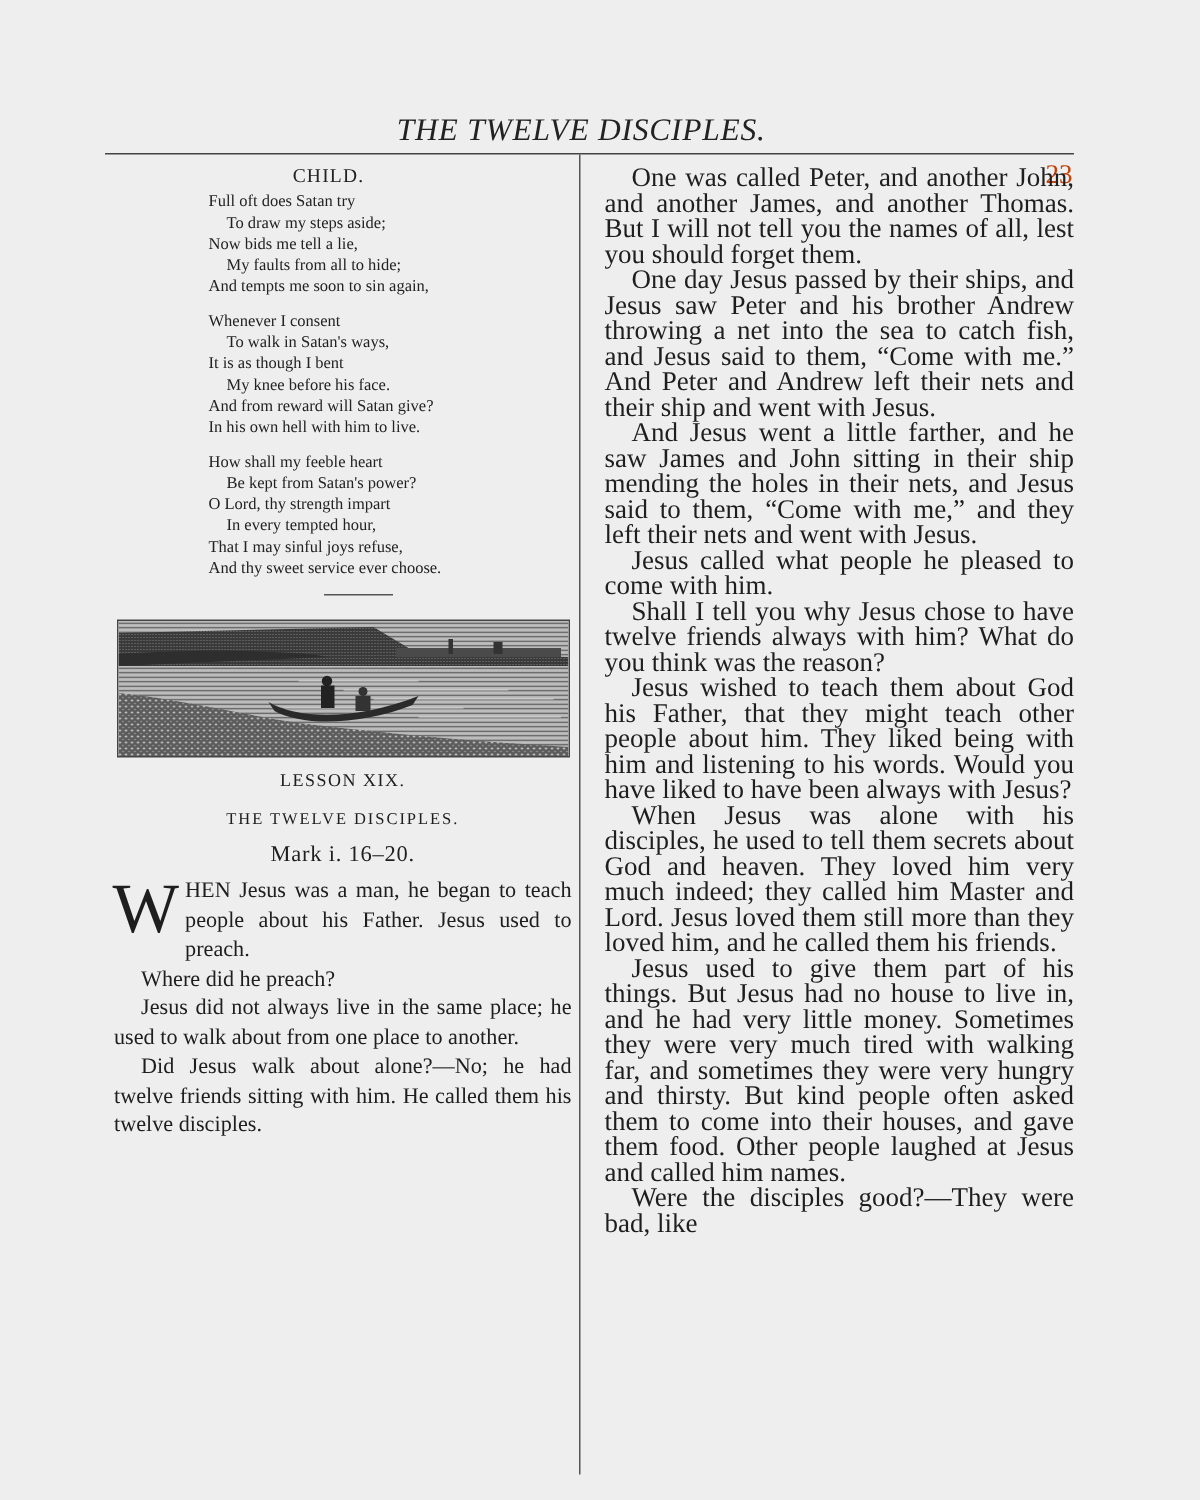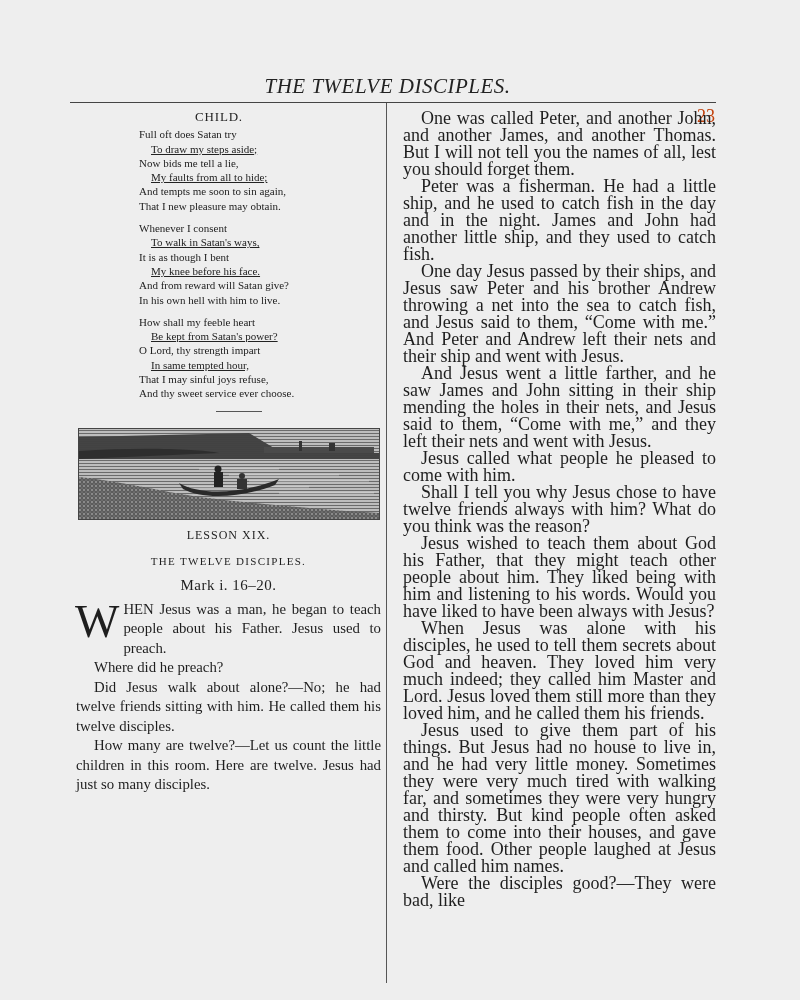--- a/index.html
+++ b/index.html
@@ -35,21 +35,21 @@
       font-size: 18px; line-height: 17px; text-align: justify;
     }
     .poem {
       margin-left: 63px; font-size: 11px; line-height: 14.3px; color: #222;
     }
     .poem-title {
       text-align: center; font-size: 13px; letter-spacing: 0.8px; margin: 2px 0 3px 0;
       margin-left: -63px; padding-left: 63px; width: 160px;
     }
     .stanza { margin-bottom: 8px; }
-    .line.indent { padding-left: 12px; text-decoration: underline; }
+    .line.indent { padding-left: 12px; }
     .short-rule {
       width: 46px; height: 1px; background: #555; margin: 10px 0 16px 140px;
     }
     .engraving {
       width: 300px; height: 90px; margin-left: 2px; position: relative;
       border: 1px solid #444; overflow: hidden;
     }
     .lesson-title {
       text-align: center; font-size: 12px; letter-spacing: 1px; margin-top: 8px;
     }
@@ -81,35 +81,34 @@
 
 <div class="col-left">
   <div class="poem">
     <div class="poem-title">CHILD.</div>
     <div class="stanza">
       <div class="line">Full oft does Satan try</div>
       <div class="line indent">To draw my steps aside;</div>
       <div class="line">Now bids me tell a lie,</div>
       <div class="line indent">My faults from all to hide;</div>
       <div class="line">And tempts me soon to sin again,</div>
-      <div class="line">That I new pleasure may obtain.</div>
     </div>
     <div class="stanza">
       <div class="line">Whenever I consent</div>
       <div class="line indent">To walk in Satan's ways,</div>
       <div class="line">It is as though I bent</div>
       <div class="line indent">My knee before his face.</div>
       <div class="line">And from reward will Satan give?</div>
       <div class="line">In his own hell with him to live.</div>
     </div>
     <div class="stanza">
       <div class="line">How shall my feeble heart</div>
       <div class="line indent">Be kept from Satan's power?</div>
       <div class="line">O Lord, thy strength impart</div>
-      <div class="line indent">In same tempted hour,</div>
+      <div class="line indent">In every tempted hour,</div>
       <div class="line">That I may sinful joys refuse,</div>
       <div class="line">And thy sweet service ever choose.</div>
     </div>
   </div>
   <div class="short-rule"></div>
 
   <div class="engraving">
     <svg width="300" height="90" viewBox="0 0 300 90">
       <defs>
         <pattern id="hatch" width="3" height="3" patternUnits="userSpaceOnUse">
@@ -150,28 +149,27 @@
 
   <div class="lesson-title">LESSON XIX.</div>
   <div class="lesson-sub">THE TWELVE DISCIPLES.</div>
   <div class="lesson-ref">Mark i. 16–20.</div>
 
   <div class="body-text">
     <p class="para first-para">
       <span class="dropcap">W</span><span>HEN Jesus was a man, he began to teach people about his Father. Jesus used to preach.</span>
     </p>
     <p class="para">Where did he preach?</p>
+    <p class="para">Jesus did not always live in the same place; he used to walk about from one place to another.</p>
     <p class="para">Did Jesus walk about alone?—No; he had twelve friends sitting with him. He called them his twelve disciples.</p>
-    <p class="para">How many are twelve?—Let us count the little children in this room. Here are twelve. Jesus had just so many disciples.</p>
   </div>
 </div>
 
 <div class="col-right">
   <p class="para">One was called Peter, and another John, and another James, and another Thomas. But I will not tell you the names of all, lest you should forget them.</p>
-  <p class="para">Peter was a fisherman. He had a little ship, and he used to catch fish in the day and in the night. James and John had another little ship, and they used to catch fish.</p>
   <p class="para">One day Jesus passed by their ships, and Jesus saw Peter and his brother Andrew throwing a net into the sea to catch fish, and Jesus said to them, “Come with me.” And Peter and Andrew left their nets and their ship and went with Jesus.</p>
   <p class="para">And Jesus went a little farther, and he saw James and John sitting in their ship mending the holes in their nets, and Jesus said to them, “Come with me,” and they left their nets and went with Jesus.</p>
   <p class="para">Jesus called what people he pleased to come with him.</p>
   <p class="para">Shall I tell you why Jesus chose to have twelve friends always with him? What do you think was the reason?</p>
   <p class="para">Jesus wished to teach them about God his Father, that they might teach other people about him. They liked being with him and listening to his words. Would you have liked to have been always with Jesus?</p>
   <p class="para">When Jesus was alone with his disciples, he used to tell them secrets about God and heaven. They loved him very much indeed; they called him Master and Lord. Jesus loved them still more than they loved him, and he called them his friends.</p>
   <p class="para">Jesus used to give them part of his things. But Jesus had no house to live in, and he had very little money. Sometimes they were very much tired with walking far, and sometimes they were very hungry and thirsty. But kind people often asked them to come into their houses, and gave them food. Other people laughed at Jesus and called him names.</p>
   <p class="para">Were the disciples good?—They were bad, like</p>
 </div>
 

